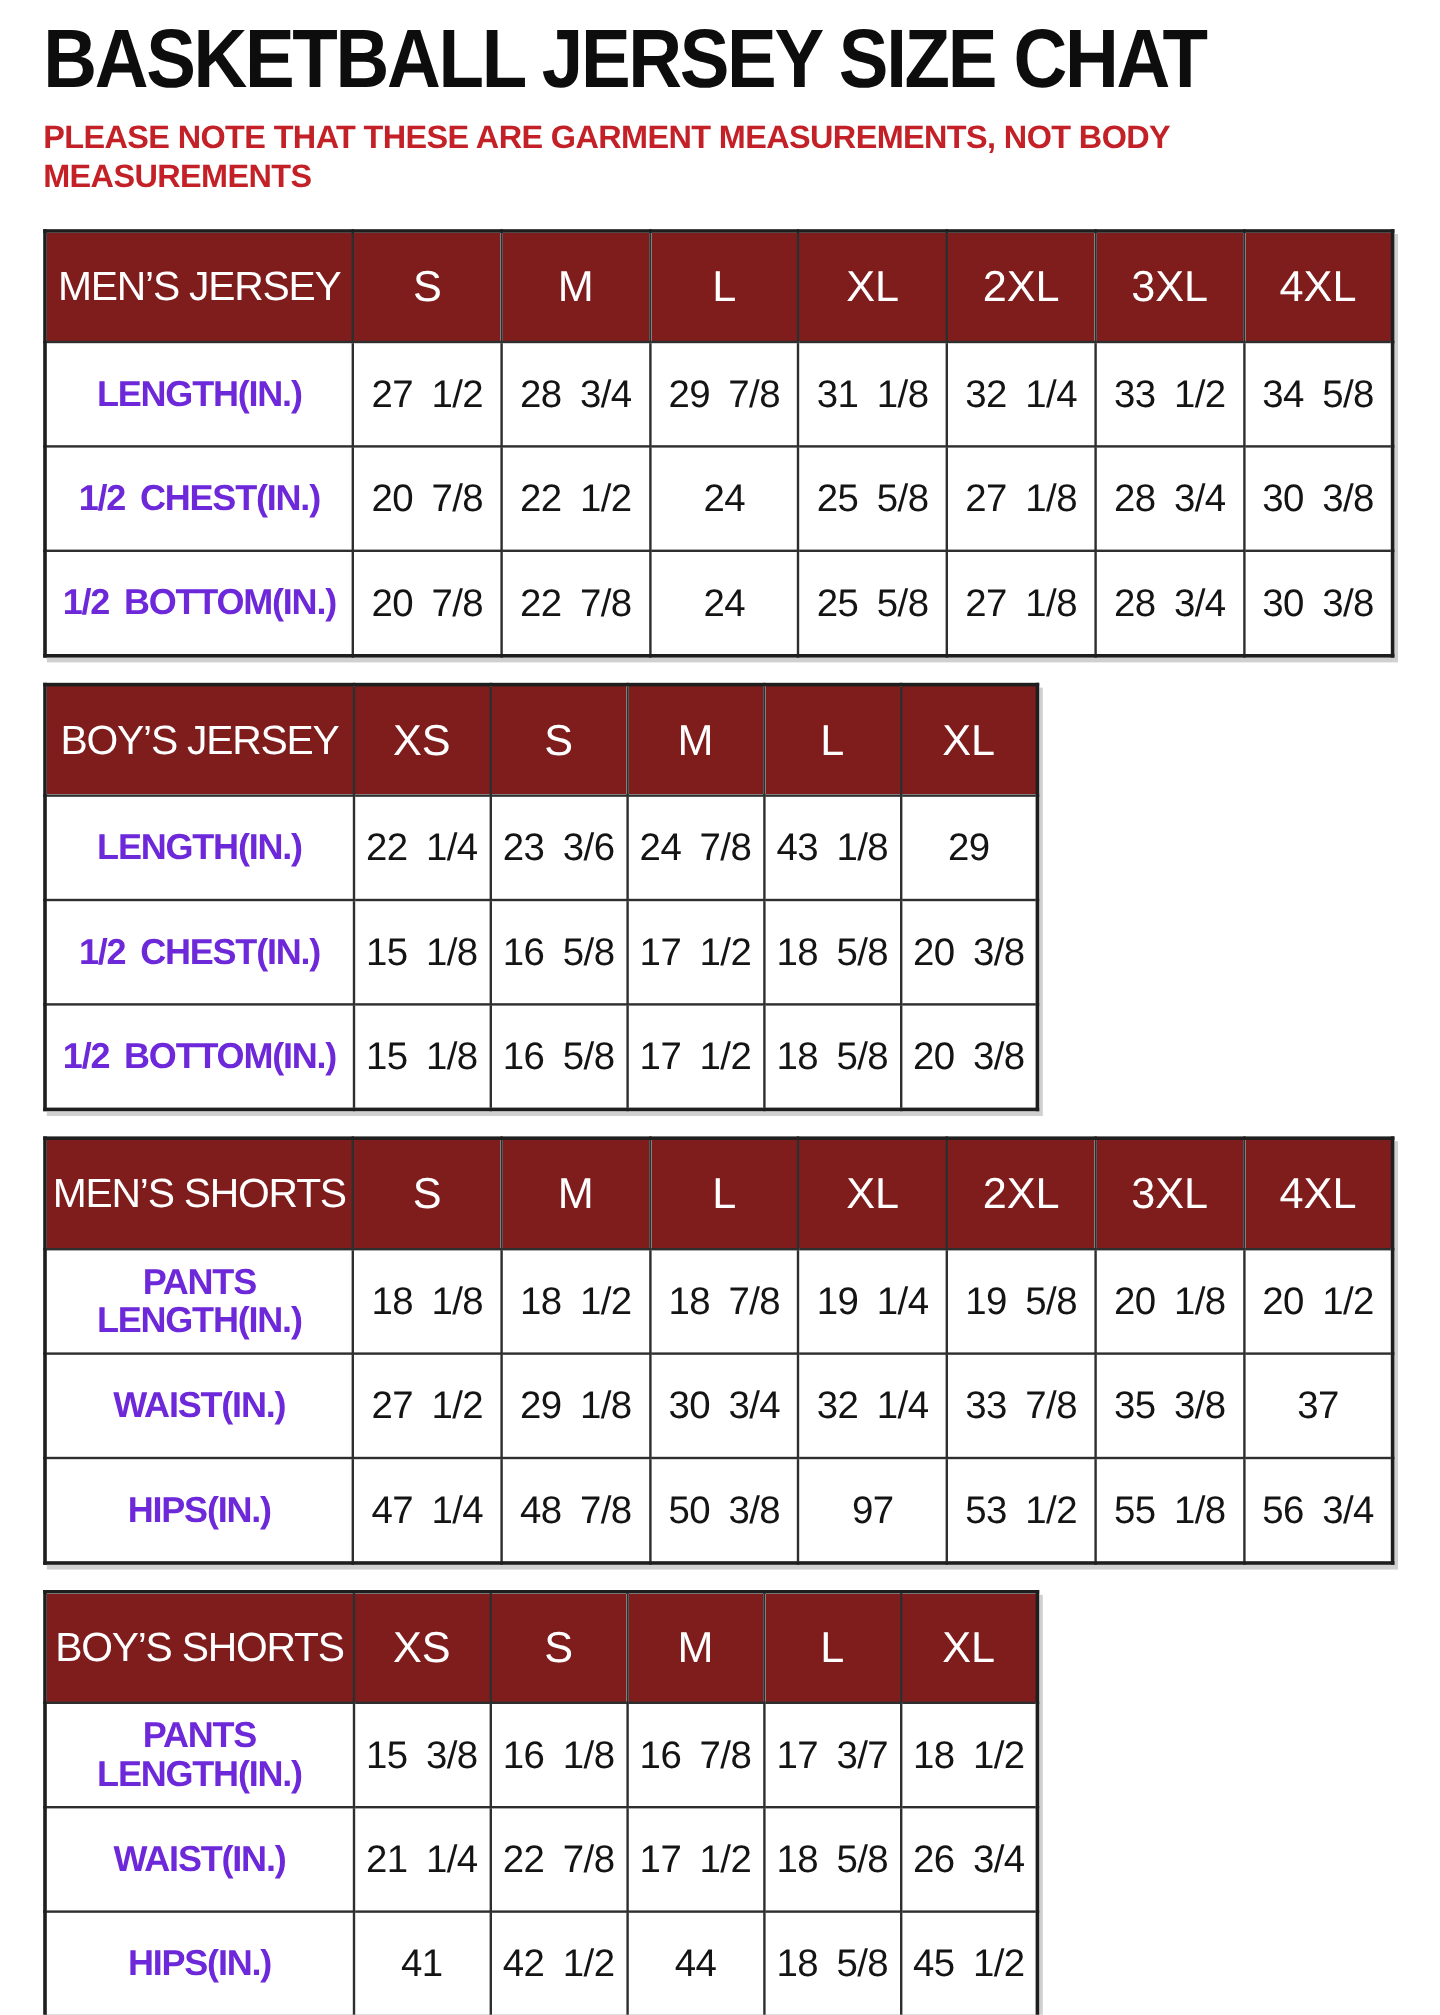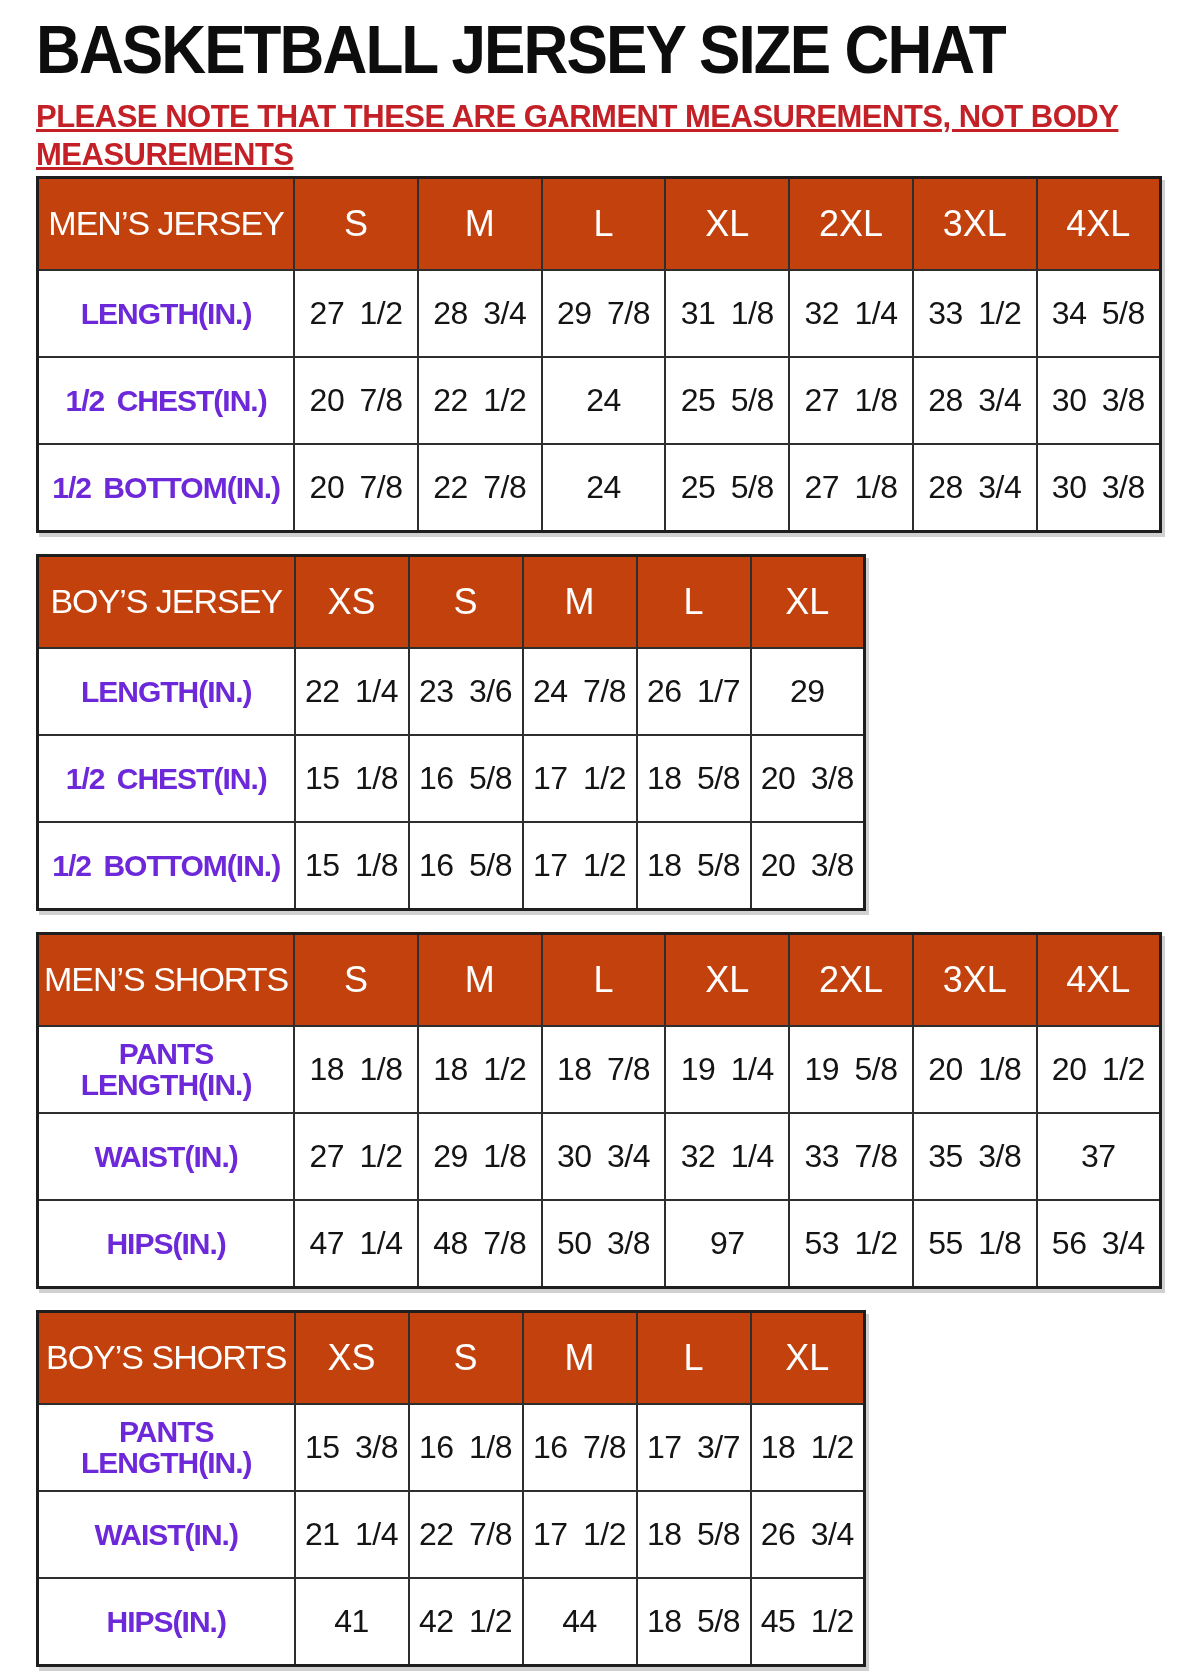--- a/index.html
+++ b/index.html
@@ -22,46 +22,45 @@
     font-size: 64px;
     font-weight: bold;
     letter-spacing: -2px;
     color: #0d0d0d;
     transform: scale(0.97, 1.08);
     transform-origin: left center;
     white-space: nowrap;
     line-height: 1.1;
   }
   .note {
-    margin: 14px 0 3px 0;
+    margin: 14px 0 28px 0;
     max-width: 1100px;
-    font-size: 31px;
+    font-size: 27px;
     font-weight: bold;
     letter-spacing: -0.5px;
     line-height: 1.2;
     color: var(--red, #c32127);
-    text-decoration: underline;
   }
   table.size-table {
     border-collapse: collapse;
     table-layout: fixed;
     margin: 0 0 21px 0;
     box-shadow: 3px 4px 0 rgba(120,120,120,0.35);
     background: #ffffff;
   }
   table.size-table th, table.size-table td {
     border: 2px solid #2e2e2e;
     text-align: center;
     vertical-align: middle;
     padding: 0 4px;
     overflow: hidden;
   }
   table.size-table { border: 3px solid #1e1e1e; }
   tr.head-row th {
-    background: #c2410c;
+    background: #7f1d1d;
     color: #ffffff;
     height: 90px;
     font-weight: normal;
   }
   tr.head-row th.corner-cell {
     font-size: 34px;
     letter-spacing: -1px;
   }
   tr.head-row th.size-cell {
     font-size: 36px;
@@ -167,21 +166,21 @@
             <th class="size-cell">L</th>
             <th class="size-cell">XL</th>
           </tr>
         </thead>
         <tbody>
           <tr>
             <th class="row-label">LENGTH(IN.)</th>
             <td class="value-cell">22 1/4</td>
             <td class="value-cell">23 3/6</td>
             <td class="value-cell">24 7/8</td>
-            <td class="value-cell">26 1/7</td>
+            <td class="value-cell">43 1/8</td>
             <td class="value-cell">29</td>
           </tr>
           <tr>
             <th class="row-label">1/2 CHEST(IN.)</th>
             <td class="value-cell">15 1/8</td>
             <td class="value-cell">16 5/8</td>
             <td class="value-cell">17 1/2</td>
             <td class="value-cell">18 5/8</td>
             <td class="value-cell">20 3/8</td>
           </tr>

